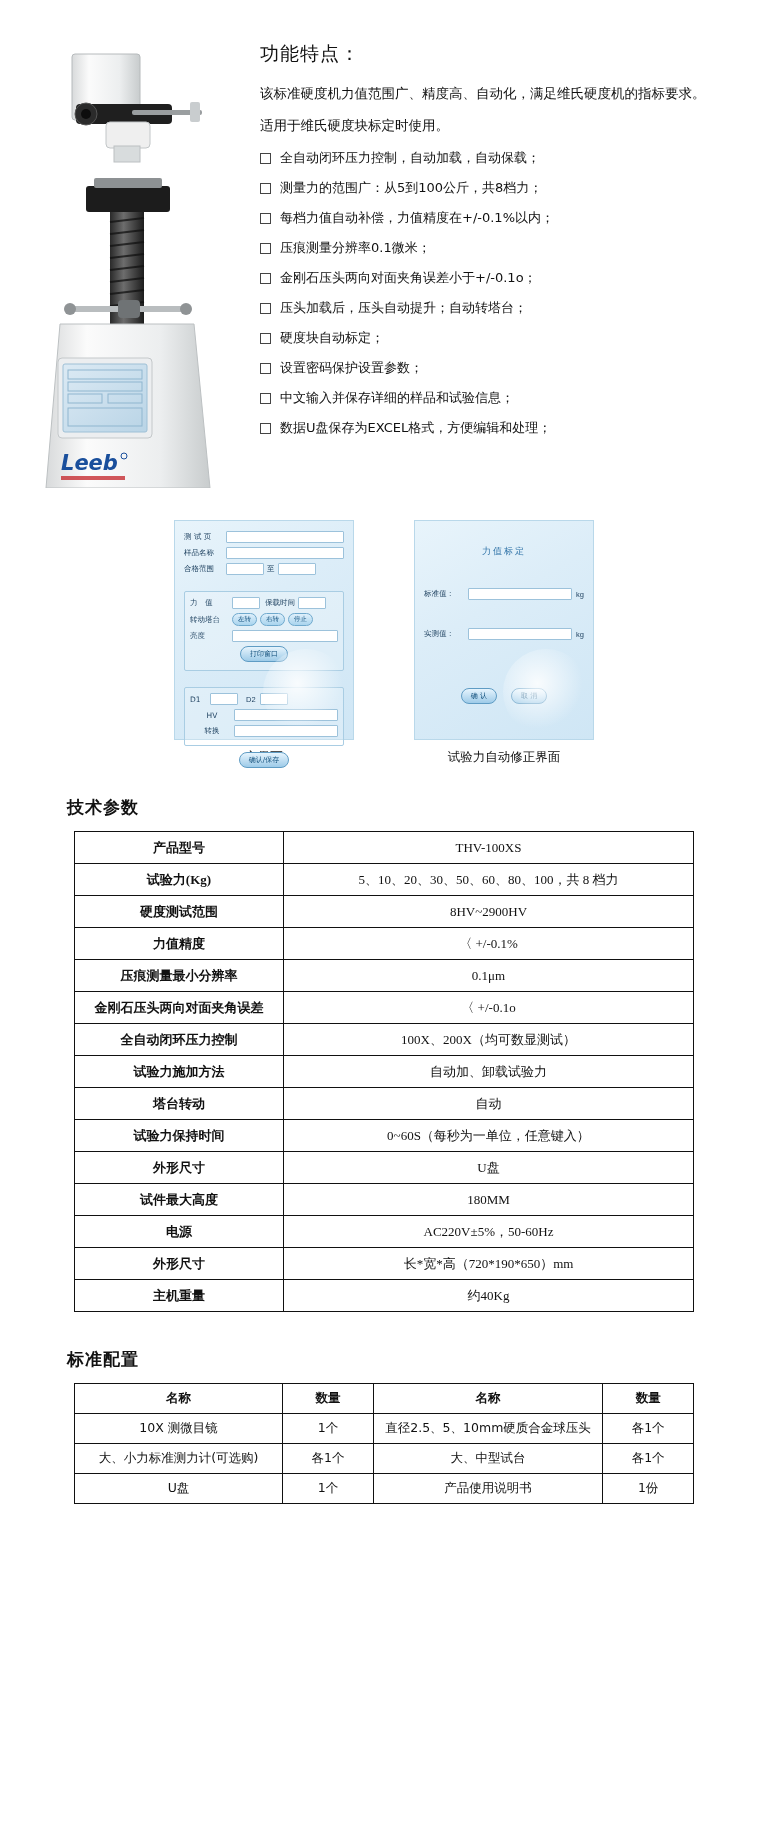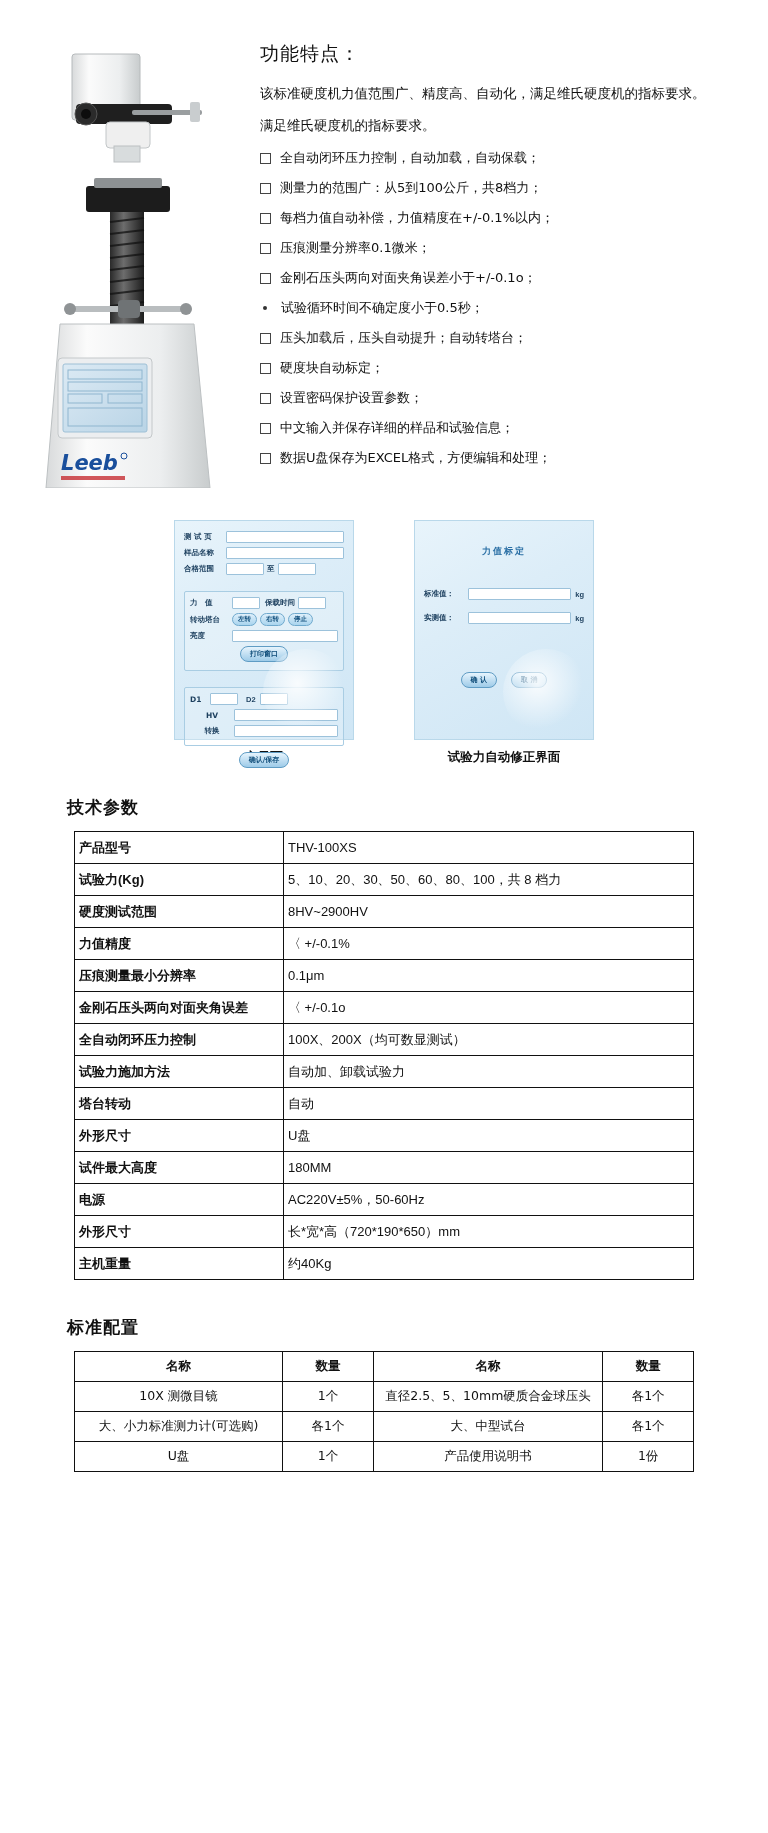--- a/index.html
+++ b/index.html
@@ -42,21 +42,21 @@
     width:9px;height:9px;border:1px solid #444;display:inline-block;
     margin-right:9px;margin-top:4px;flex:0 0 9px;background:#fff;
   }
   .bullet-dot{
     width:4px;height:4px;border-radius:50%;background:#333;display:inline-block;
     margin-right:14px;margin-top:7px;margin-left:3px;flex:0 0 4px;
   }
 
   
   .screens{
-    display:flex;justify-content:center;gap:60px;margin-top:32px;font-weight:bold;
+    display:flex;justify-content:center;gap:60px;margin-top:32px;
   }
   .screen-wrap{width:180px;}
   .screen{
     width:180px;height:220px;
     background:linear-gradient(150deg,#e8f4fb 0%,#dcedf8 40%,#cfe6f5 100%);
     border:1px solid #b9d8ea;position:relative;
     box-sizing:border-box;padding:10px 9px;
   }
   .screen:after{
     content:"";position:absolute;right:4px;bottom:4px;width:86px;height:86px;
@@ -104,22 +104,23 @@
   .sec-title.cfg{margin-top:36px;}
 
   
   table{border-collapse:collapse;}
   .spec-table{
     width:620px;margin:0 auto;table-layout:fixed;
   }
   .spec-table td{
     border:1px solid #111;
     font-size:13px;
+    text-align:center;
     padding:7px 4px;
-    font-family:Liberation Sans, sans-serif;
+    font-family:Liberation Serif, serif;
     line-height:17px;
   }
   .spec-table td.k{width:200px;font-weight:700;}
   .spec-table td.v{font-weight:400;}
   .bold-neg{font-weight:700;}
 
   .cfg-table{
     width:620px;margin:0 auto;table-layout:fixed;
   }
   .cfg-table td,.cfg-table th{
@@ -211,45 +212,41 @@
 
         <text x="47" y="452" font-family="DejaVu Sans, sans-serif" font-size="21" font-weight="bold" fill="#1a4f9c" font-style="italic">Leeb</text>
         <circle cx="110" cy="438" r="3" fill="none" stroke="#1a4f9c" stroke-width="1"></circle>
         <rect x="47" y="458" width="64" height="4" fill="#c32026" opacity="0.75"></rect>
       </svg>
     </div>
 
     <div class="features">
       <h2>功能特点：</h2>
       <p class="feat-intro">该标准硬度机力值范围广、精度高、自动化，满足维氏硬度机的指标要求。</p>
-      <p class="feat-sub">满足维氏硬度机的指标要求。</p>
+      <p class="feat-sub">适用于维氏硬度块标定时使用。</p>
       <ul class="feat-list">
         <li>
             <span class="bullet-box"></span>
             <span>全自动闭环压力控制，自动加载，自动保载；</span>
           </li>
         <li>
             <span class="bullet-box"></span>
             <span>测量力的范围广：从5到100公斤，共8档力；</span>
           </li>
         <li>
             <span class="bullet-box"></span>
             <span>每档力值自动补偿，力值精度在+/-0.1%以内；</span>
           </li>
         <li>
             <span class="bullet-box"></span>
             <span>压痕测量分辨率0.1微米；</span>
           </li>
         <li>
             <span class="bullet-box"></span>
             <span>金刚石压头两向对面夹角误差小于+/-0.1o；</span>
-          </li>
-        <li>
-            <span class="bullet-dot"></span>
-            <span>试验循环时间不确定度小于0.5秒；</span>
           </li>
         <li>
             <span class="bullet-box"></span>
             <span>压头加载后，压头自动提升；自动转塔台；</span>
           </li>
         <li>
             <span class="bullet-box"></span>
             <span>硬度块自动标定；</span>
           </li>
         <li>
@@ -330,21 +327,21 @@
         </div>
       </div>
       <div class="s-caption">主界面</div>
     </div>
 
     <div class="screen-wrap">
       <div class="screen">
         <div style="height:14px"></div>
         <div class="screen-title">力值标定</div>
         <div style="height:18px"></div>
-        <div class="s-row" style="margin-bottom:12px">
+        <div class="s-row" style="margin-bottom:28px">
           <span class="s-lab" style="width:44px;flex:0 0 44px">标准值：</span>
           <span class="s-in"></span>
           <span class="s-unit">kg</span>
         </div>
         <div class="s-row" style="margin-bottom:12px">
           <span class="s-lab" style="width:44px;flex:0 0 44px">实测值：</span>
           <span class="s-in"></span>
           <span class="s-unit">kg</span>
         </div>
         <div style="height:36px"></div>
@@ -388,20 +385,24 @@
           <td class="k">全自动闭环压力控制</td>
           <td class="v">100X、200X（均可数显测试）</td>
         </tr>
       <tr>
           <td class="k">试验力施加方法</td>
           <td class="v">自动加、卸载试验力</td>
         </tr>
       <tr>
           <td class="k">塔台转动</td>
           <td class="v">自动</td>
+        </tr>
+      <tr>
+          <td class="k">试验力保持时间</td>
+          <td class="v">0~60S（每秒为一单位，任意键入）</td>
         </tr>
       <tr>
           <td class="k">外形尺寸</td>
           <td class="v">U盘</td>
         </tr>
       <tr>
           <td class="k">试件最大高度</td>
           <td class="v">180MM</td>
         </tr>
       <tr>

